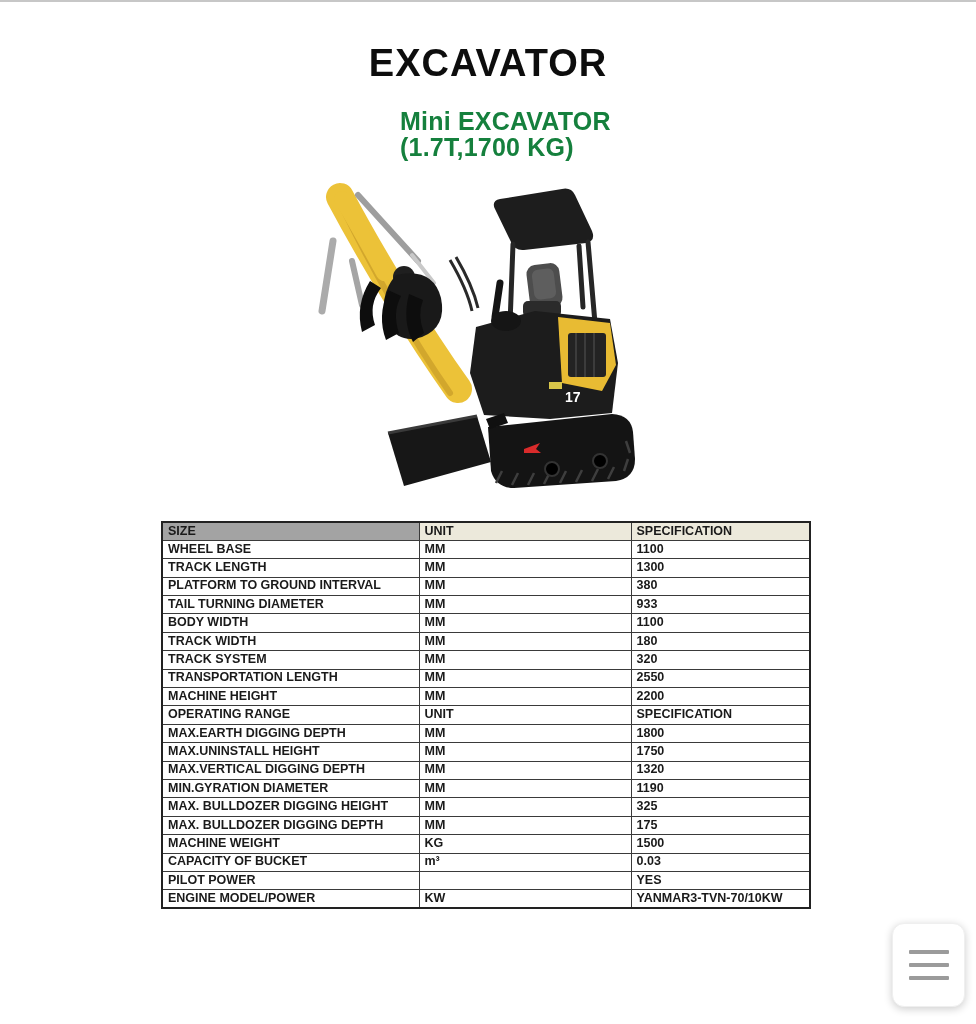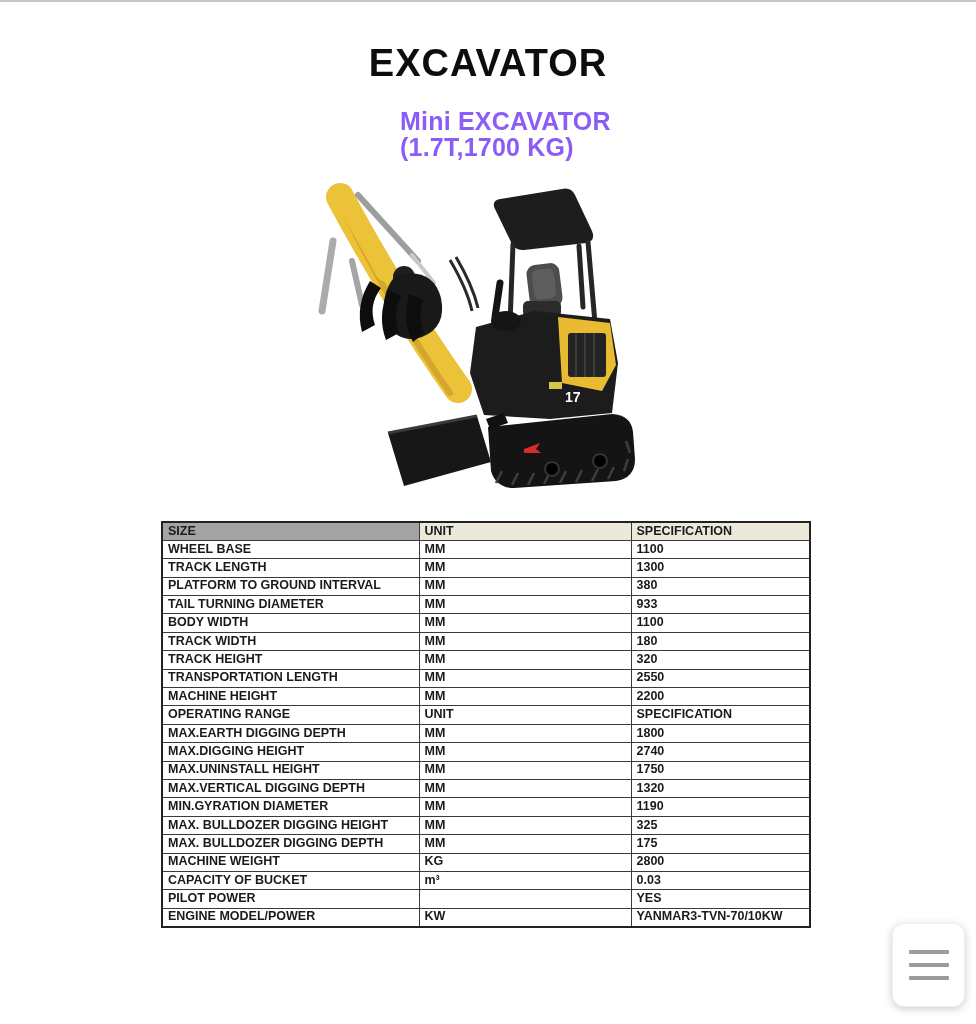--- a/index.html
+++ b/index.html
@@ -98,21 +98,21 @@
 </style>
 </head>
 <body>
 
 <div class="page">
 
   <div class="top-divider"></div>
 
   <div class="doc-title">EXCAVATOR</div>
 
-  <div class="doc-subtitle" style="color: #8b5cf6;">
+  <div class="doc-subtitle" style="color: #15803d;">
     <div>Mini EXCAVATOR</div>
     <div>(1.7T,1700 KG)</div>
   </div>
 
   <svg class="product-image" viewBox="0 0 360 350" xmlns="http://www.w3.org/2000/svg">
 
     <path d="M200,34 L262,24 Q271,22 275,30 L292,66 Q296,76 286,78 L224,85 Q215,86 211,77 L195,44 Q191,36 200,34 Z" fill="#1d1d1d"></path>
 
     <path d="M213,79 L208,212 M288,77 L295,158 M279,81 L283,142" stroke="#262626" stroke-width="5" fill="none" stroke-linecap="round"></path>
 
@@ -212,21 +212,21 @@
           <td>BODY WIDTH</td>
           <td>MM</td>
           <td>1100</td>
         </tr>
         <tr>
           <td>TRACK WIDTH</td>
           <td>MM</td>
           <td>180</td>
         </tr>
         <tr>
-          <td>TRACK HEIGHT</td>
+          <td>TRACK SYSTEM</td>
           <td>MM</td>
           <td>320</td>
         </tr>
         <tr>
           <td>TRANSPORTATION LENGTH</td>
           <td>MM</td>
           <td>2550</td>
         </tr>
         <tr>
           <td>MACHINE HEIGHT</td>
@@ -237,25 +237,20 @@
           <td>OPERATING RANGE</td>
           <td>UNIT</td>
           <td>SPECIFICATION</td>
         </tr>
         <tr>
           <td>MAX.EARTH DIGGING DEPTH</td>
           <td>MM</td>
           <td>1800</td>
         </tr>
         <tr>
-          <td>MAX.DIGGING HEIGHT</td>
-          <td>MM</td>
-          <td>2740</td>
-        </tr>
-        <tr>
           <td>MAX.UNINSTALL HEIGHT</td>
           <td>MM</td>
           <td>1750</td>
         </tr>
         <tr>
           <td>MAX.VERTICAL DIGGING DEPTH</td>
           <td>MM</td>
           <td>1320</td>
         </tr>
         <tr>
@@ -269,21 +264,21 @@
           <td>325</td>
         </tr>
         <tr>
           <td>MAX. BULLDOZER DIGGING DEPTH</td>
           <td>MM</td>
           <td>175</td>
         </tr>
         <tr>
           <td>MACHINE WEIGHT</td>
           <td>KG</td>
-          <td>2800</td>
+          <td>1500</td>
         </tr>
         <tr>
           <td>CAPACITY OF BUCKET</td>
           <td>m³</td>
           <td>0.03</td>
         </tr>
         <tr>
           <td>PILOT POWER</td>
           <td></td>
           <td>YES</td>

